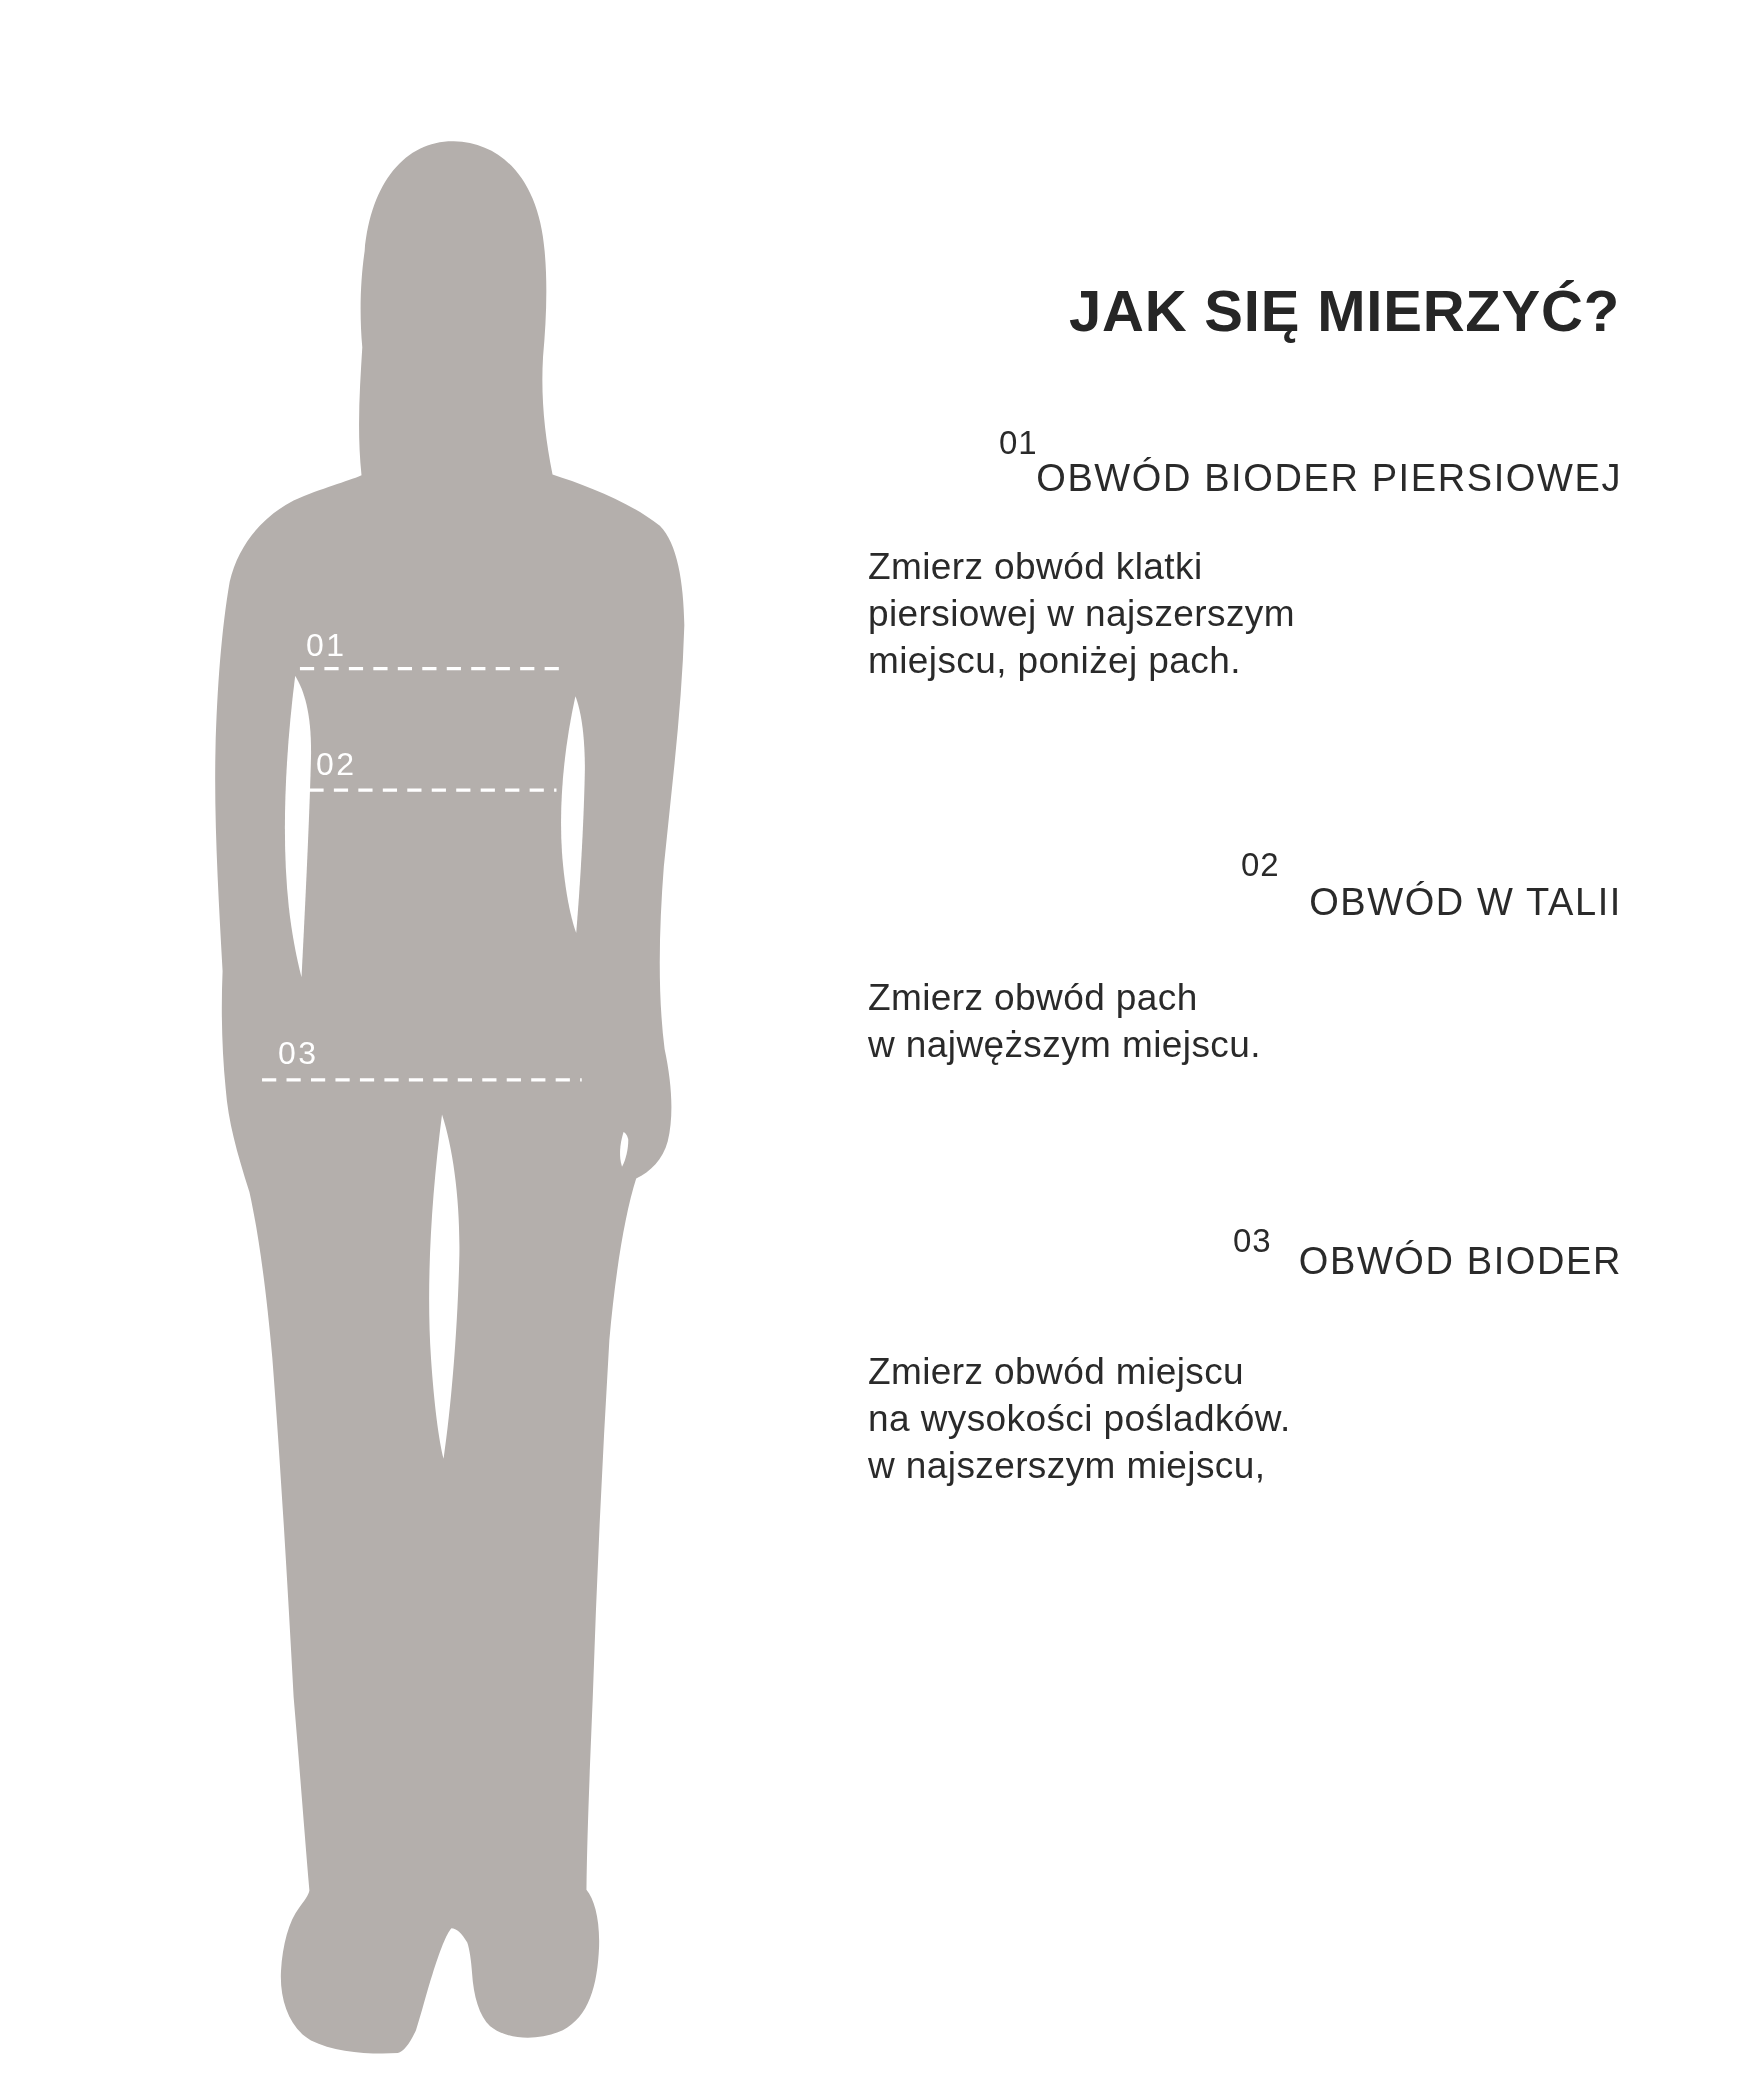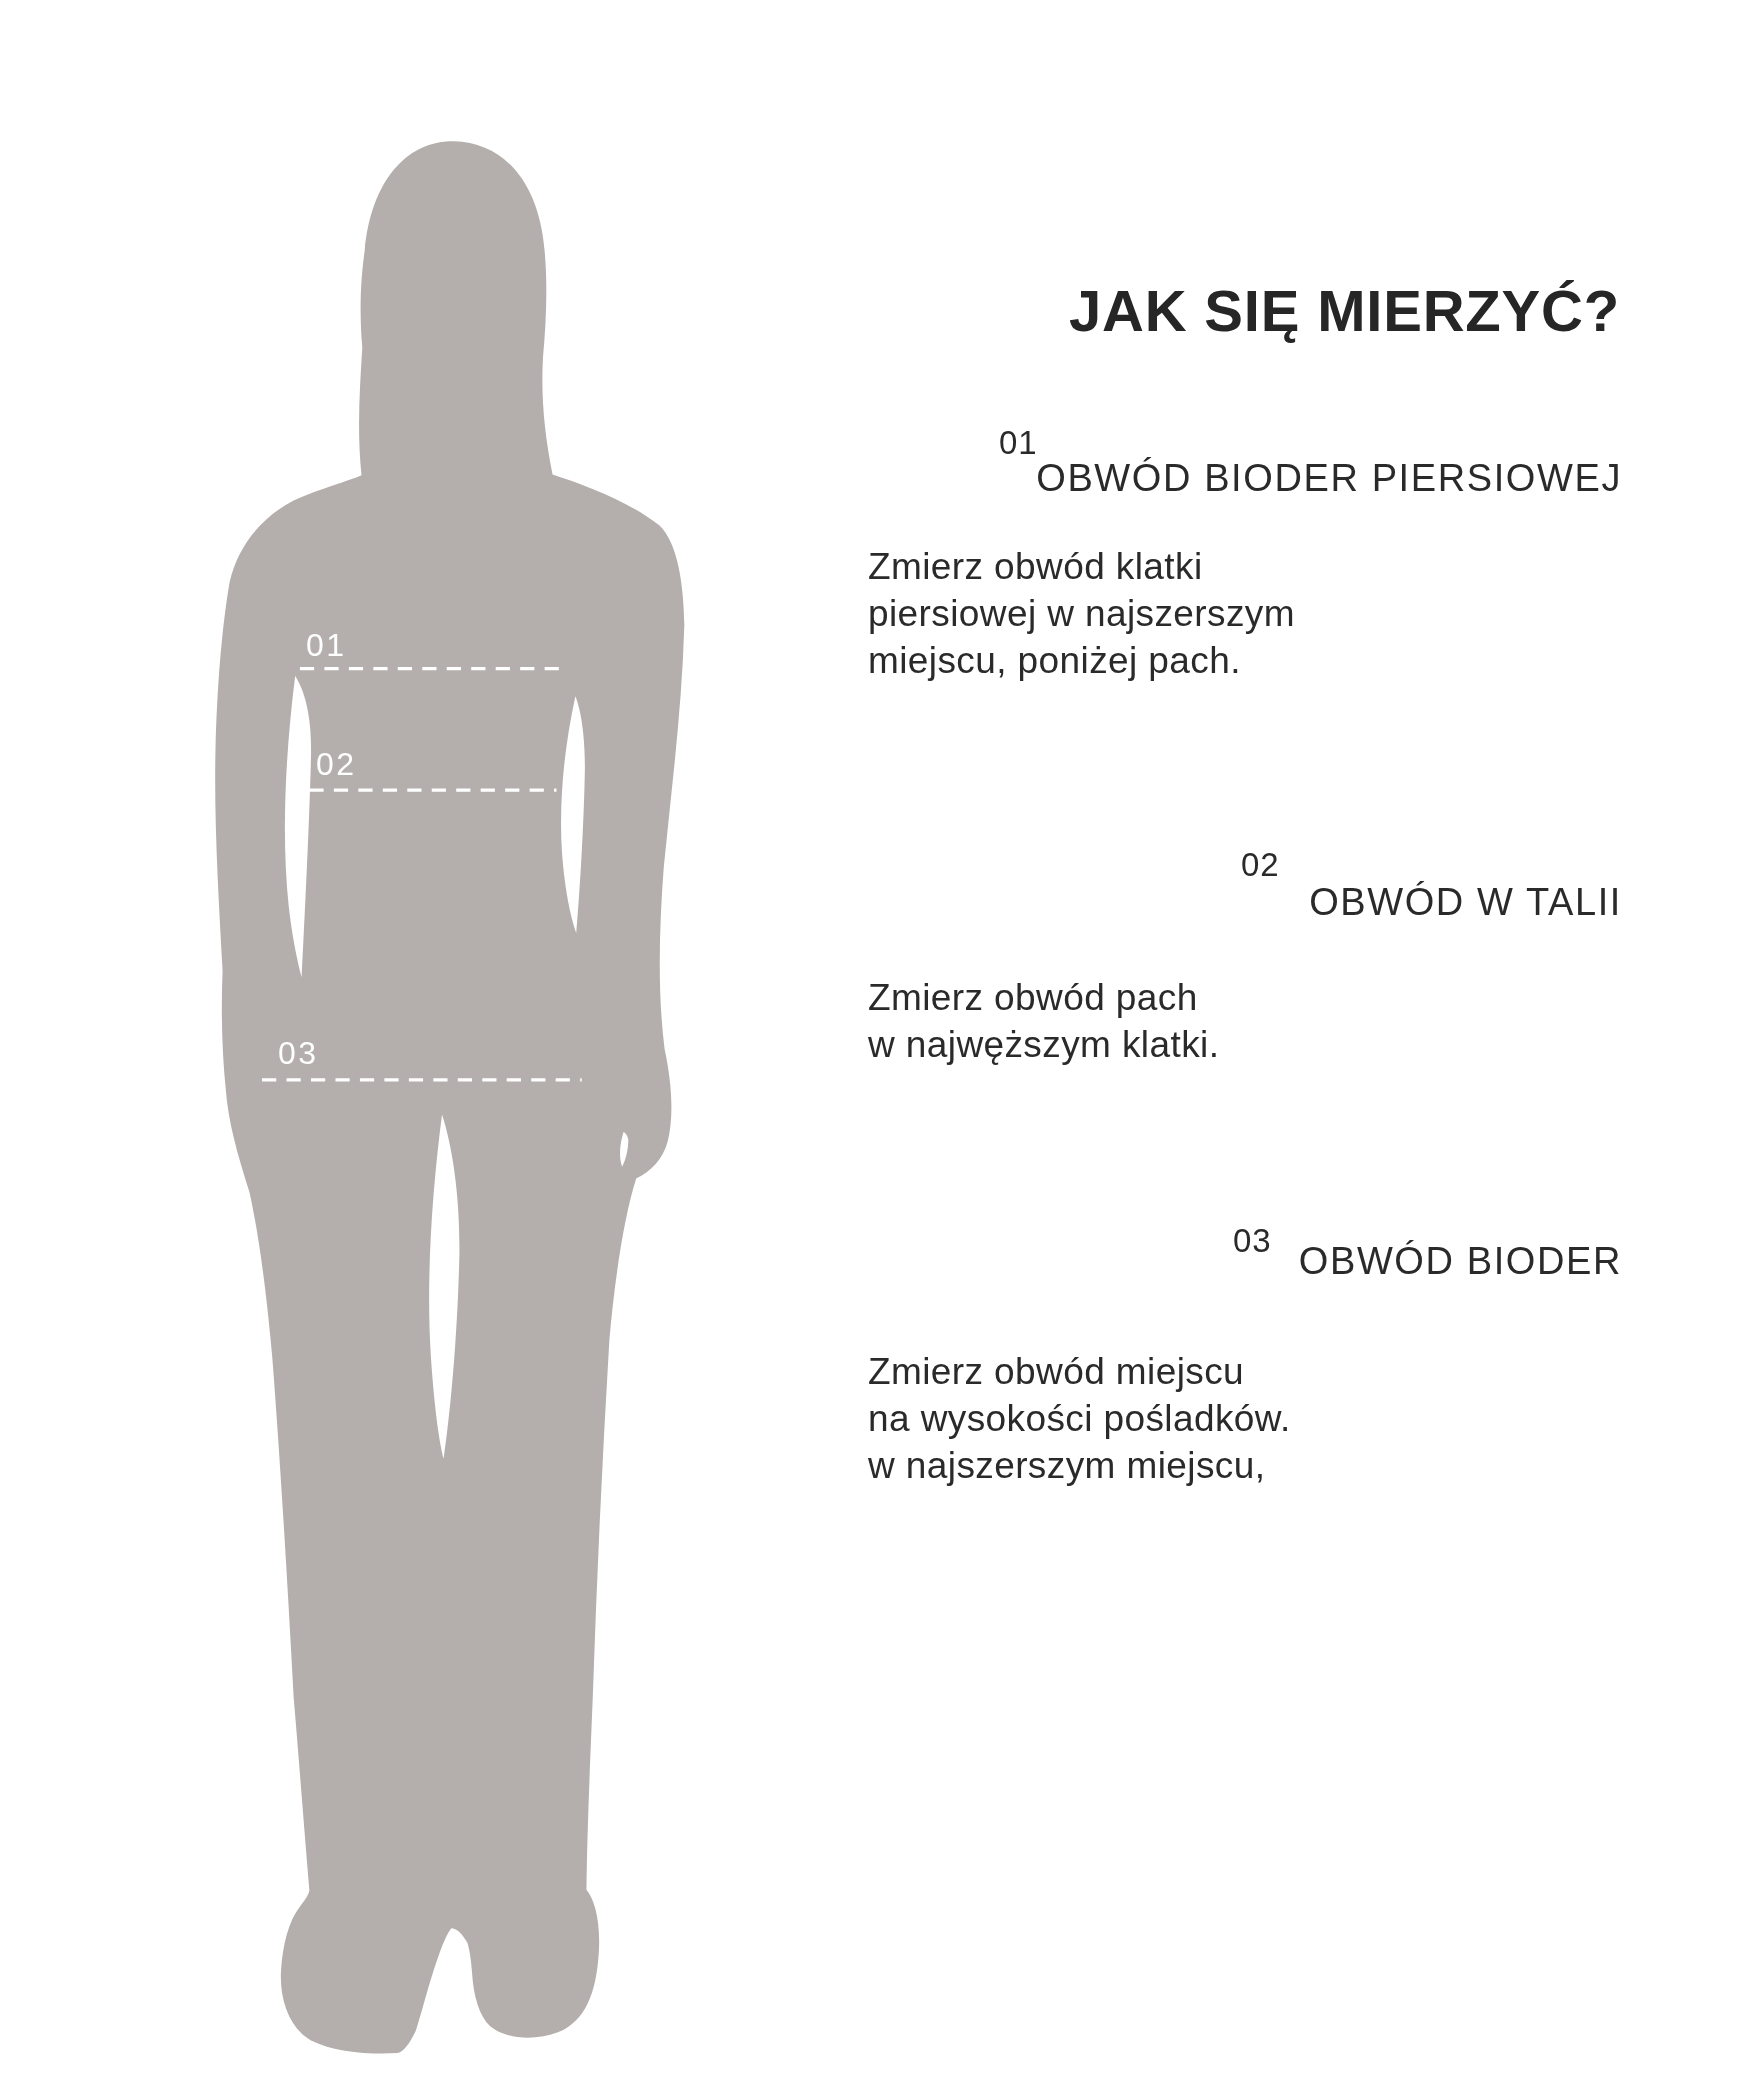--- a/index.html
+++ b/index.html
@@ -135,21 +135,21 @@
   <div class="section-para s1-para">
     <div>Zmierz obwód klatki</div>
     <div>piersiowej w najszerszym</div>
     <div>miejscu, poniżej pach.</div>
   </div>
 
   <div class="section-number s2-num">02</div>
   <div class="section-heading s2-heading">OBWÓD W TALII</div>
   <div class="section-para s2-para">
     <div>Zmierz obwód pach</div>
-    <div>w najwęższym klatki.</div>
+    <div>w najwęższym miejscu.</div>
   </div>
 
   <div class="section-number s3-num">03</div>
   <div class="section-heading s3-heading">OBWÓD BIODER</div>
   <div class="section-para s3-para">
     <div>Zmierz obwód miejscu</div>
     <div>na wysokości pośladków.</div>
     <div>w najszerszym miejscu,</div>
   </div>
 

